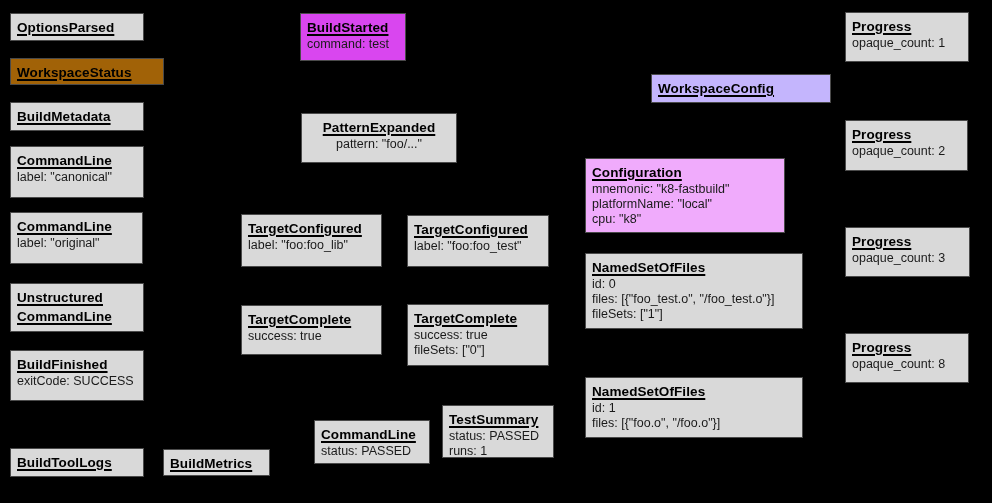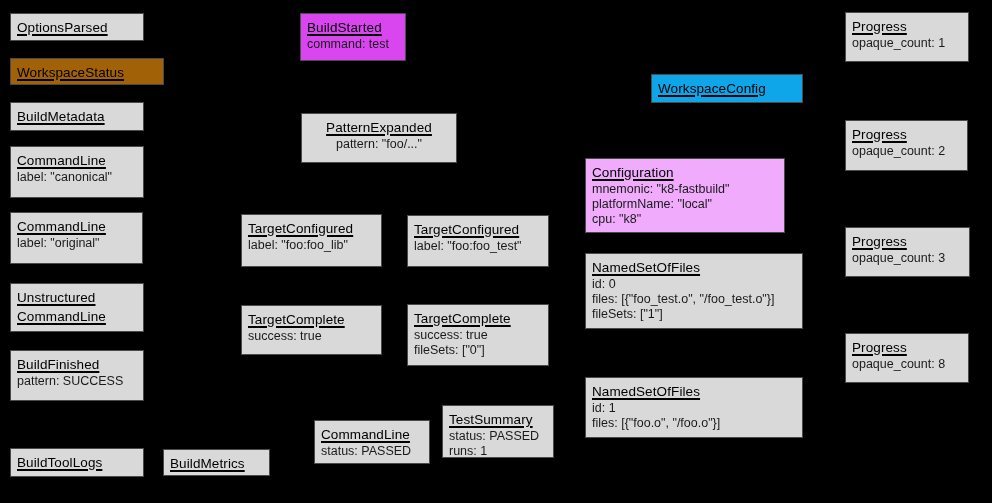--- a/index.html
+++ b/index.html
@@ -15,21 +15,21 @@
     box-sizing:border-box;
     background:#d9d9d9;
     border:1px solid #4a4a4a;
     padding:4px 6px 4px 6px;
     color:#000;
     overflow:hidden;
   }
   .node-title{
     display:block;
     font-size:13.5px;
-    font-weight:normal;
+    font-weight:bold;
     line-height:19px;
     text-decoration:underline;
     text-decoration-thickness:2px;
     text-underline-offset:2px;
     white-space:nowrap;
     letter-spacing:0.1px;
   }
   .node-attr{
     display:block;
     font-size:12.5px;
@@ -58,21 +58,21 @@
     <div class="node" style="left: 10px; top: 212px; width: 133px; height: 52px; background: rgb(217, 217, 217); border-color: rgb(74, 74, 74);">
       <span class="node-title">CommandLine</span>
       <span class="node-attr">label: "original"</span>
     </div>
     <div class="node" style="left: 10px; top: 283px; width: 134px; height: 49px; background: rgb(217, 217, 217); border-color: rgb(74, 74, 74);">
       <span class="node-title">Unstructured</span>
       <span class="node-title">CommandLine</span>
     </div>
     <div class="node" style="left: 10px; top: 350px; width: 134px; height: 51px; background: rgb(217, 217, 217); border-color: rgb(74, 74, 74);">
       <span class="node-title">BuildFinished</span>
-      <span class="node-attr">pattern: SUCCESS</span>
+      <span class="node-attr">exitCode: SUCCESS</span>
     </div>
     <div class="node" style="left: 163px; top: 449px; width: 107px; height: 27px; background: rgb(217, 217, 217); border-color: rgb(74, 74, 74);">
       <span class="node-title">BuildMetrics</span>
     </div>
     <div class="node" style="left: 10px; top: 448px; width: 134px; height: 29px; background: rgb(217, 217, 217); border-color: rgb(74, 74, 74);">
       <span class="node-title">BuildToolLogs</span>
     </div>
     <div class="node" style="left: 300px; top: 13px; width: 106px; height: 48px; background: #d946ef; border-color: rgb(74, 74, 74);">
       <span class="node-title">BuildStarted</span>
       <span class="node-attr">command: test</span>
@@ -100,21 +100,21 @@
     </div>
     <div class="node" style="left: 314px; top: 420px; width: 116px; height: 44px; background: rgb(217, 217, 217); border-color: rgb(74, 74, 74);">
       <span class="node-title">CommandLine</span>
       <span class="node-attr">status: PASSED</span>
     </div>
     <div class="node" style="left: 442px; top: 405px; width: 112px; height: 53px; background: rgb(217, 217, 217); border-color: rgb(74, 74, 74);">
       <span class="node-title">TestSummary</span>
       <span class="node-attr">status: PASSED</span>
       <span class="node-attr">runs: 1</span>
     </div>
-    <div class="node" style="left: 651px; top: 74px; width: 152px; height: 29px; background: #0ea5e9; border-color: rgb(74, 74, 74);">
+    <div class="node" style="left: 651px; top: 74px; width: 180px; height: 29px; background: #c4b5fd; border-color: rgb(74, 74, 74);">
       <span class="node-title">WorkspaceConfig</span>
     </div>
     <div class="node" style="left: 585px; top: 158px; width: 200px; height: 75px; background: #f0abfc; border-color: rgb(74, 74, 74);">
       <span class="node-title">Configuration</span>
       <span class="node-attr">mnemonic: "k8-fastbuild"</span>
       <span class="node-attr">platformName: "local"</span>
       <span class="node-attr">cpu: "k8"</span>
     </div>
     <div class="node" style="left: 585px; top: 253px; width: 218px; height: 76px; background: rgb(217, 217, 217); border-color: rgb(74, 74, 74);">
       <span class="node-title">NamedSetOfFiles</span>

